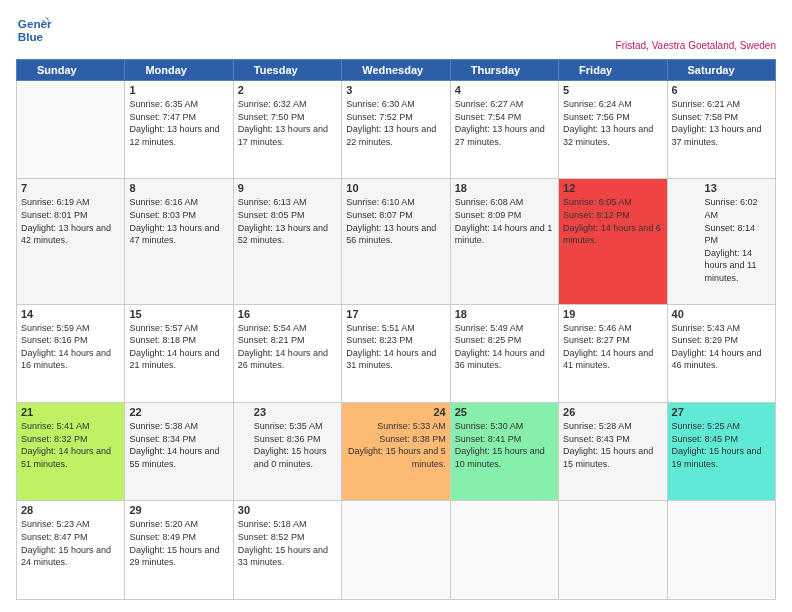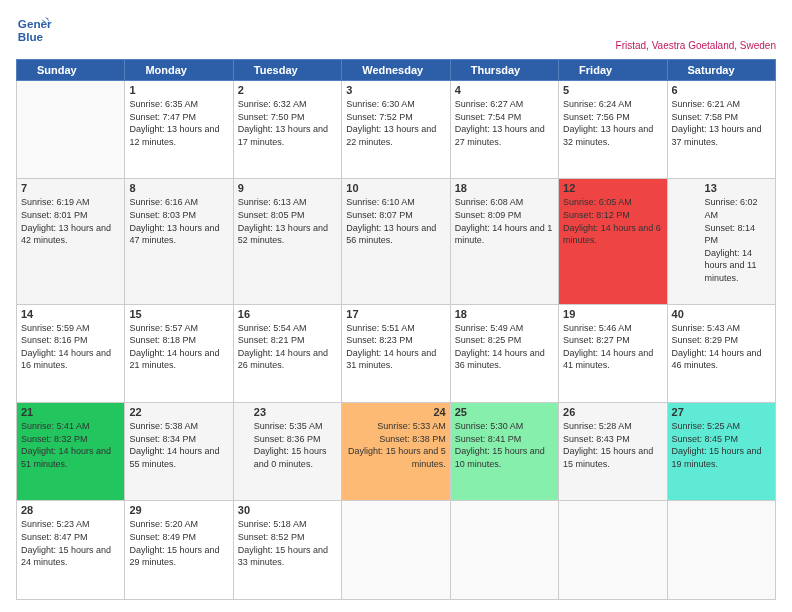--- a/index.html
+++ b/index.html
@@ -199,21 +199,21 @@
           <td>
             <span class="day-number">19</span>
             <div class="day-detail">Sunrise: 5:46 AM<br>Sunset: 8:27 PM<br>Daylight: 14 hours and 41 minutes.</div>
           </td>
           <td>
             <span class="day-number">40</span>
             <div class="day-detail">Sunrise: 5:43 AM<br>Sunset: 8:29 PM<br>Daylight: 14 hours and 46 minutes.</div>
           </td>
         </tr>
         <tr>
-          <td style="background: #22c55e;">
+          <td style="background: #bef264;">
             <span class="day-number">21</span>
             <div class="day-detail">Sunrise: 5:41 AM<br>Sunset: 8:32 PM<br>Daylight: 14 hours and 51 minutes.</div>
           </td>
           <td style="background: rgb(245, 245, 245);">
             <span class="day-number">22</span>
             <div class="day-detail">Sunrise: 5:38 AM<br>Sunset: 8:34 PM<br>Daylight: 14 hours and 55 minutes.</div>
           </td>
           <td style="background: rgb(245, 245, 245); padding-left: 20px;">
             <span class="day-number">23</span>
             <div class="day-detail">Sunrise: 5:35 AM<br>Sunset: 8:36 PM<br>Daylight: 15 hours and 0 minutes.</div>

